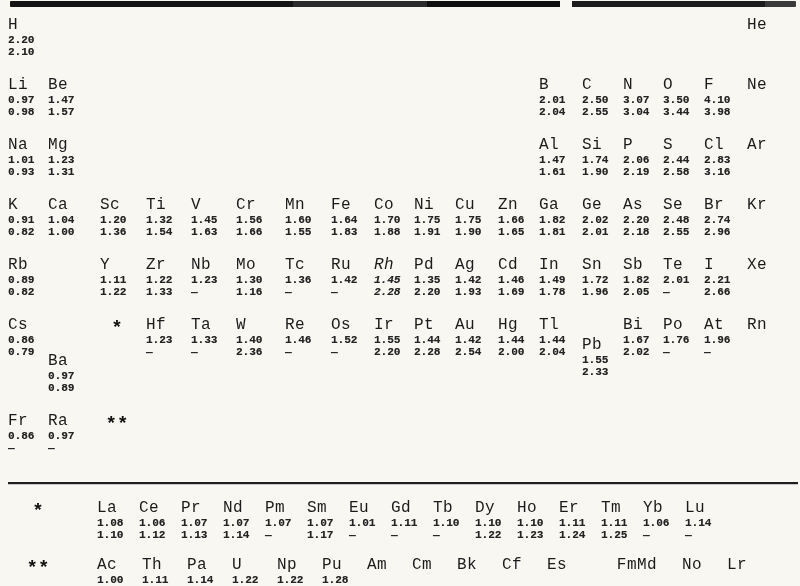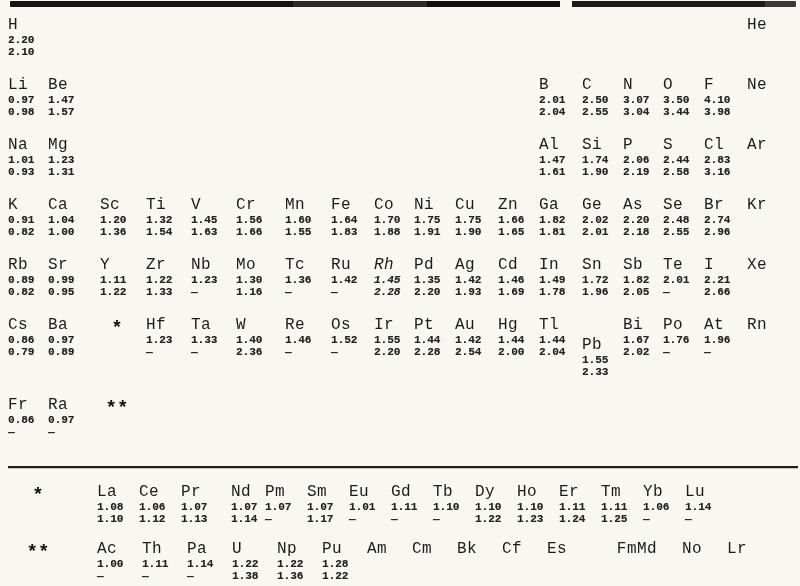--- a/index.html
+++ b/index.html
@@ -226,25 +226,20 @@
         <div class="cell" style="grid-column: 18;">
           <div class="sym">Kr</div>
         </div>
       </div>
       <div class="prow">
         <div class="cell" style="grid-column: 1;">
           <div class="sym">Rb</div>
           <div class="val">0.89</div>
           <div class="val">0.82</div>
         </div>
-        <div class="cell" style="grid-column: 2;">
-          <div class="sym">Sr</div>
-          <div class="val">0.99</div>
-          <div class="val">0.95</div>
-        </div>
         <div class="cell" style="grid-column: 3;">
           <div class="sym">Y</div>
           <div class="val">1.11</div>
           <div class="val">1.22</div>
         </div>
         <div class="cell" style="grid-column: 4;">
           <div class="sym">Zr</div>
           <div class="val">1.22</div>
           <div class="val">1.33</div>
         </div>
@@ -316,21 +311,21 @@
         <div class="cell" style="grid-column: 18;">
           <div class="sym">Xe</div>
         </div>
       </div>
       <div class="prow">
         <div class="cell" style="grid-column: 1;">
           <div class="sym">Cs</div>
           <div class="val">0.86</div>
           <div class="val">0.79</div>
         </div>
-        <div class="cell" style="grid-column: 2;">
+        <div class="cell" style="grid-column: 2; margin-top: 36px;">
           <div class="sym">Ba</div>
           <div class="val">0.97</div>
           <div class="val">0.89</div>
         </div>
         <div class="cell" style="grid-column: 3;">
           <div class="mark">*</div>
         </div>
         <div class="cell" style="grid-column: 4;">
           <div class="sym">Hf</div>
           <div class="val">1.23</div>
@@ -435,21 +430,21 @@
         <div class="cell" style="grid-column: 3;">
           <div class="sym">Ce</div>
           <div class="val">1.06</div>
           <div class="val">1.12</div>
         </div>
         <div class="cell" style="grid-column: 4;">
           <div class="sym">Pr</div>
           <div class="val">1.07</div>
           <div class="val">1.13</div>
         </div>
-        <div class="cell" style="grid-column: 5; margin-left: 8px;">
+        <div class="cell" style="grid-column: 5;">
           <div class="sym">Nd</div>
           <div class="val">1.07</div>
           <div class="val">1.14</div>
         </div>
         <div class="cell" style="grid-column: 6;">
           <div class="sym">Pm</div>
           <div class="val">1.07</div>
           <div class="val">—</div>
         </div>
         <div class="cell" style="grid-column: 7;">

